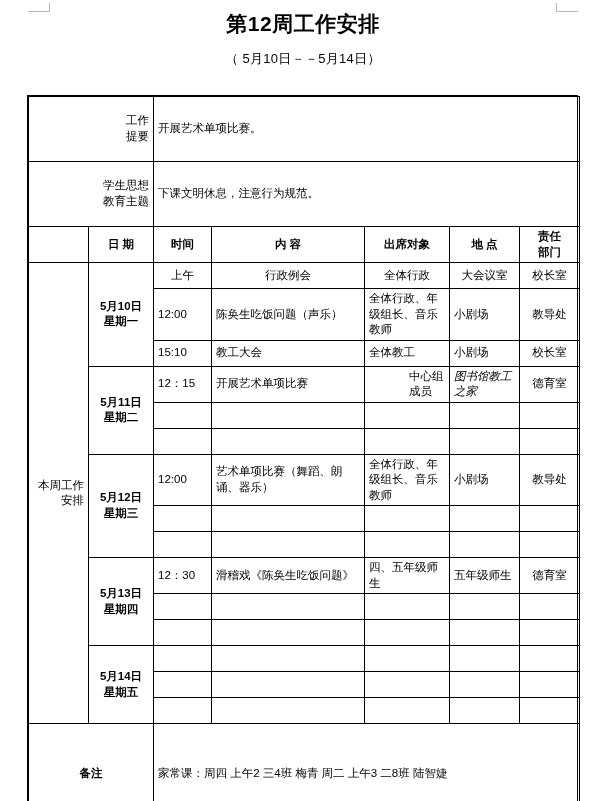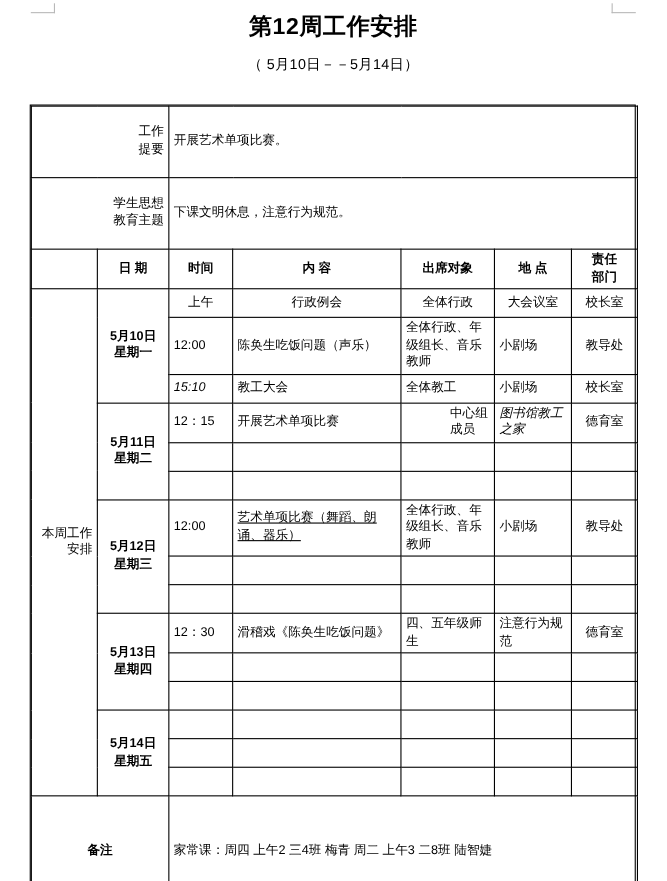--- a/index.html
+++ b/index.html
@@ -192,21 +192,21 @@
           <td class="cellc" style="height: 26px; margin-left: 12px;">全体行政</td>
           <td class="cellc" style="height: 26px;">大会议室</td>
           <td class="cellc" style="height: 26px;">校长室</td>
         </tr><tr class="sub">
           <td class="celll dashed-top" style="height: 26px;">12:00</td>
           <td class="celll dashed-top" style="height: 26px;">陈奂生吃饭问题（声乐）</td>
           <td class="celll dashed-top" style="height: 26px;">全体行政、年级组长、音乐教师</td>
           <td class="celll dashed-top" style="height: 26px;">小剧场</td>
           <td class="cellc dashed-top" style="height: 26px;">教导处</td>
         </tr><tr class="sub">
-          <td class="celll dashed-top" style="height: 26px; font-style: italic;">15:10</td>
+          <td class="celll dashed-top" style="height: 26px;">15:10</td>
           <td class="celll dashed-top" style="height: 26px;">教工大会</td>
           <td class="celll dashed-top" style="height: 26px;">全体教工</td>
           <td class="celll dashed-top" style="height: 26px;">小剧场</td>
           <td class="cellc dashed-top" style="height: 26px;">校长室</td>
         </tr><tr>
           <td class="daycell" rowspan="3">
             <div>5月11日</div>
             <div>星期二</div>
           </td>
           <td class="celll" style="height: 26px;">12：15</td>
@@ -225,21 +225,21 @@
           <td class="celll dashed-top" style="height: 26px;"></td>
           <td class="celll dashed-top" style="height: 26px;"></td>
           <td class="celll dashed-top" style="height: 26px;"></td>
           <td class="cellc dashed-top" style="height: 26px;"></td>
         </tr><tr>
           <td class="daycell" rowspan="3">
             <div>5月12日</div>
             <div>星期三</div>
           </td>
           <td class="celll" style="height: 26px;">12:00</td>
-          <td class="celll" style="height: 26px; text-decoration: underline;">艺术单项比赛（舞蹈、朗诵、器乐）</td>
+          <td class="celll" style="height: 26px;">艺术单项比赛（舞蹈、朗诵、器乐）</td>
           <td class="celll" style="height: 26px;">全体行政、年级组长、音乐教师</td>
           <td class="celll" style="height: 26px;">小剧场</td>
           <td class="cellc" style="height: 26px;">教导处</td>
         </tr><tr class="sub">
           <td class="celll dashed-top" style="height: 26px;"></td>
           <td class="celll dashed-top" style="height: 26px;"></td>
           <td class="celll dashed-top" style="height: 26px;"></td>
           <td class="celll dashed-top" style="height: 26px;"></td>
           <td class="cellc dashed-top" style="height: 26px;"></td>
         </tr><tr class="sub">
@@ -249,21 +249,21 @@
           <td class="celll dashed-top" style="height: 26px;"></td>
           <td class="cellc dashed-top" style="height: 26px;"></td>
         </tr><tr>
           <td class="daycell" rowspan="3">
             <div>5月13日</div>
             <div>星期四</div>
           </td>
           <td class="celll" style="height: 26px;">12：30</td>
           <td class="celll" style="height: 26px;">滑稽戏《陈奂生吃饭问题》</td>
           <td class="celll" style="height: 26px;">四、五年级师生</td>
-          <td class="celll" style="height: 26px;">注意行为规范</td>
+          <td class="celll" style="height: 26px;">五年级师生</td>
           <td class="cellc" style="height: 26px;">德育室</td>
         </tr><tr class="sub">
           <td class="celll dashed-top" style="height: 26px;"></td>
           <td class="celll dashed-top" style="height: 26px;"></td>
           <td class="celll dashed-top" style="height: 26px;"></td>
           <td class="celll dashed-top" style="height: 26px;"></td>
           <td class="cellc dashed-top" style="height: 26px;"></td>
         </tr><tr class="sub">
           <td class="celll dashed-top" style="height: 26px;"></td>
           <td class="celll dashed-top" style="height: 26px;"></td>

